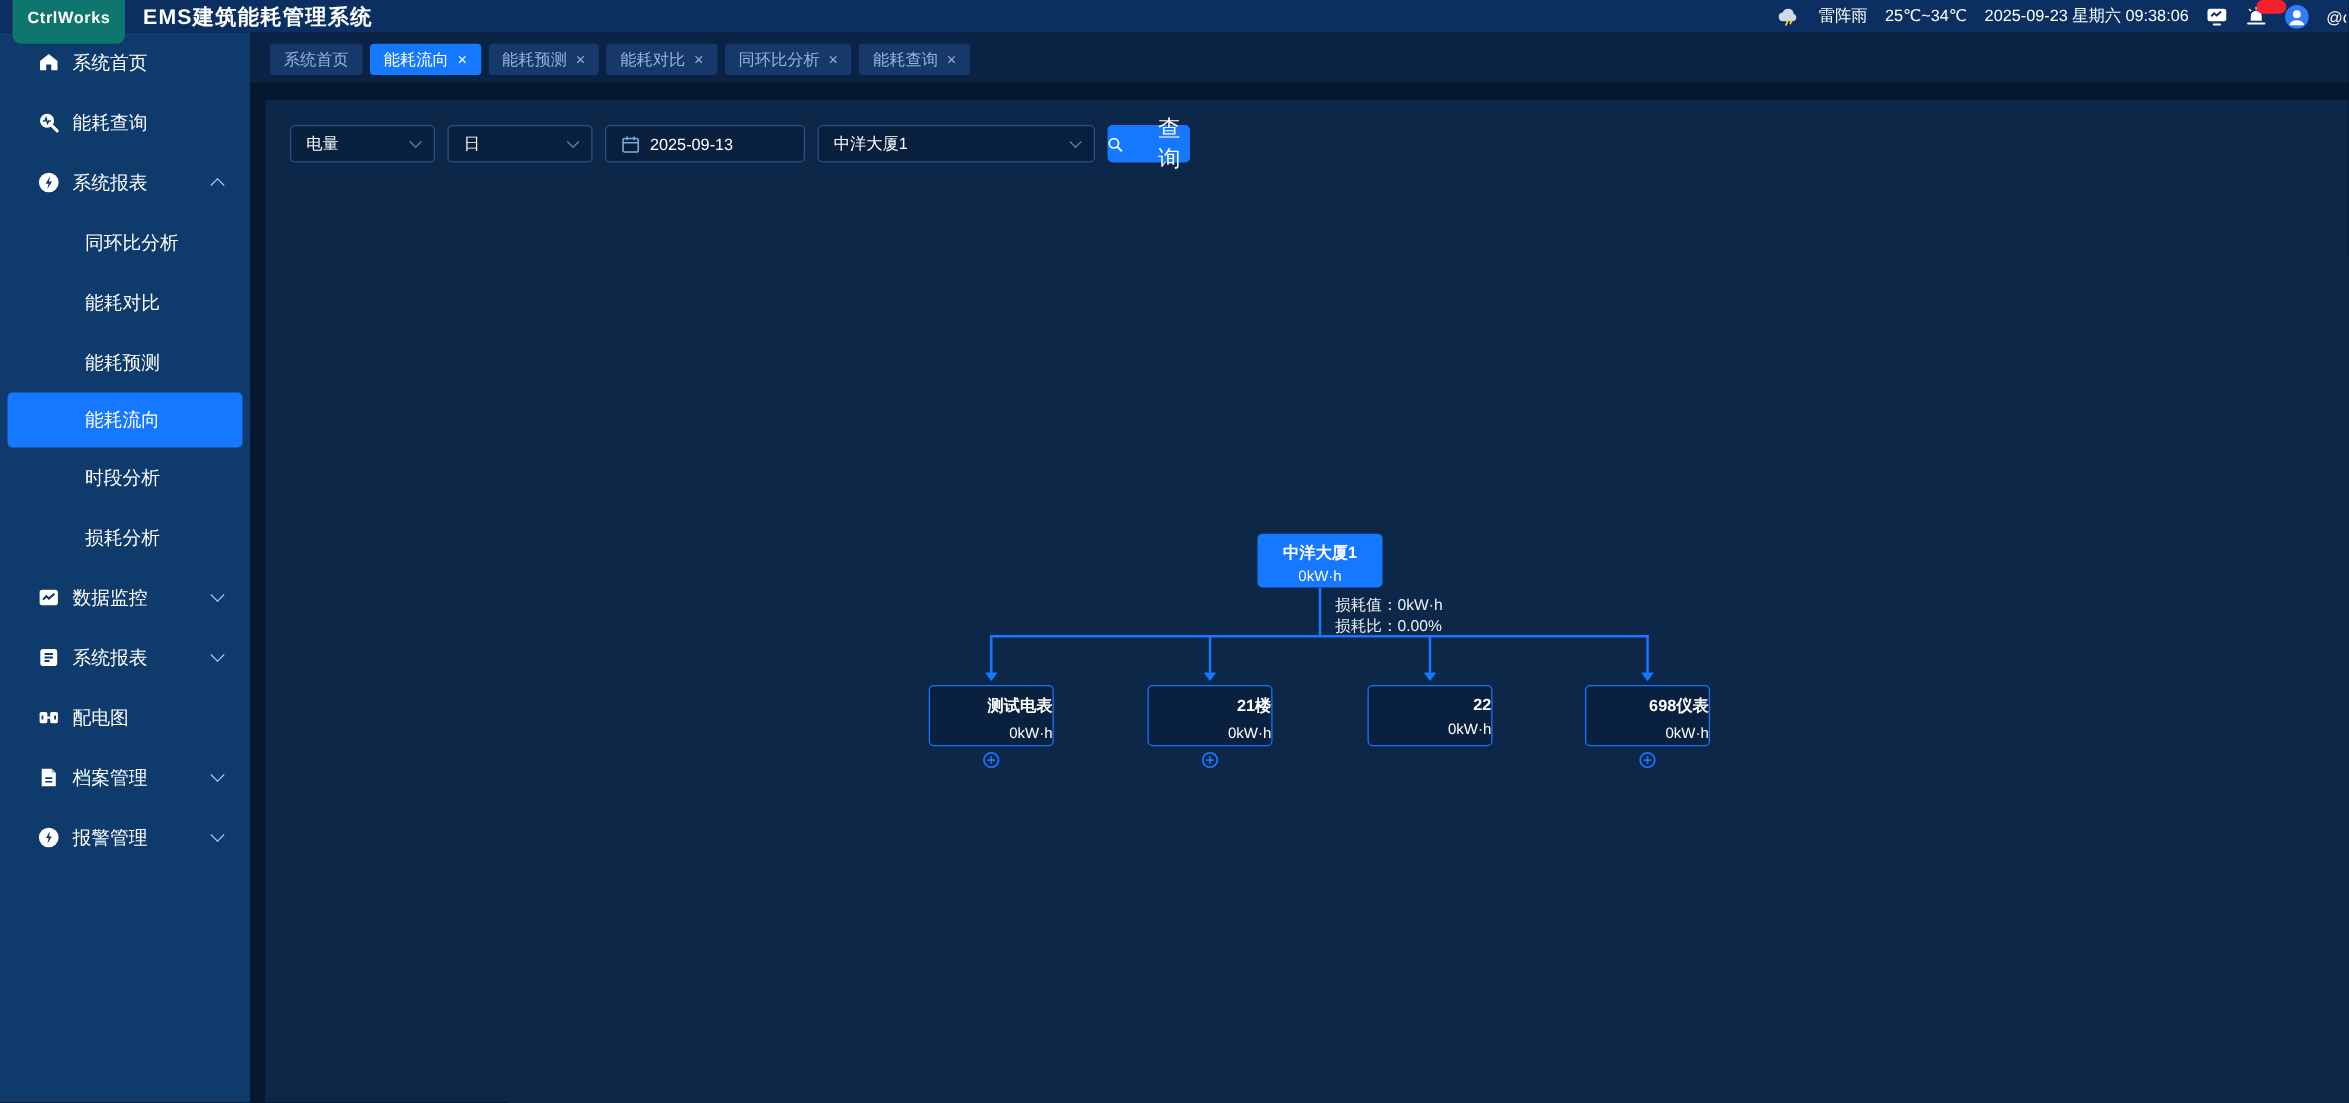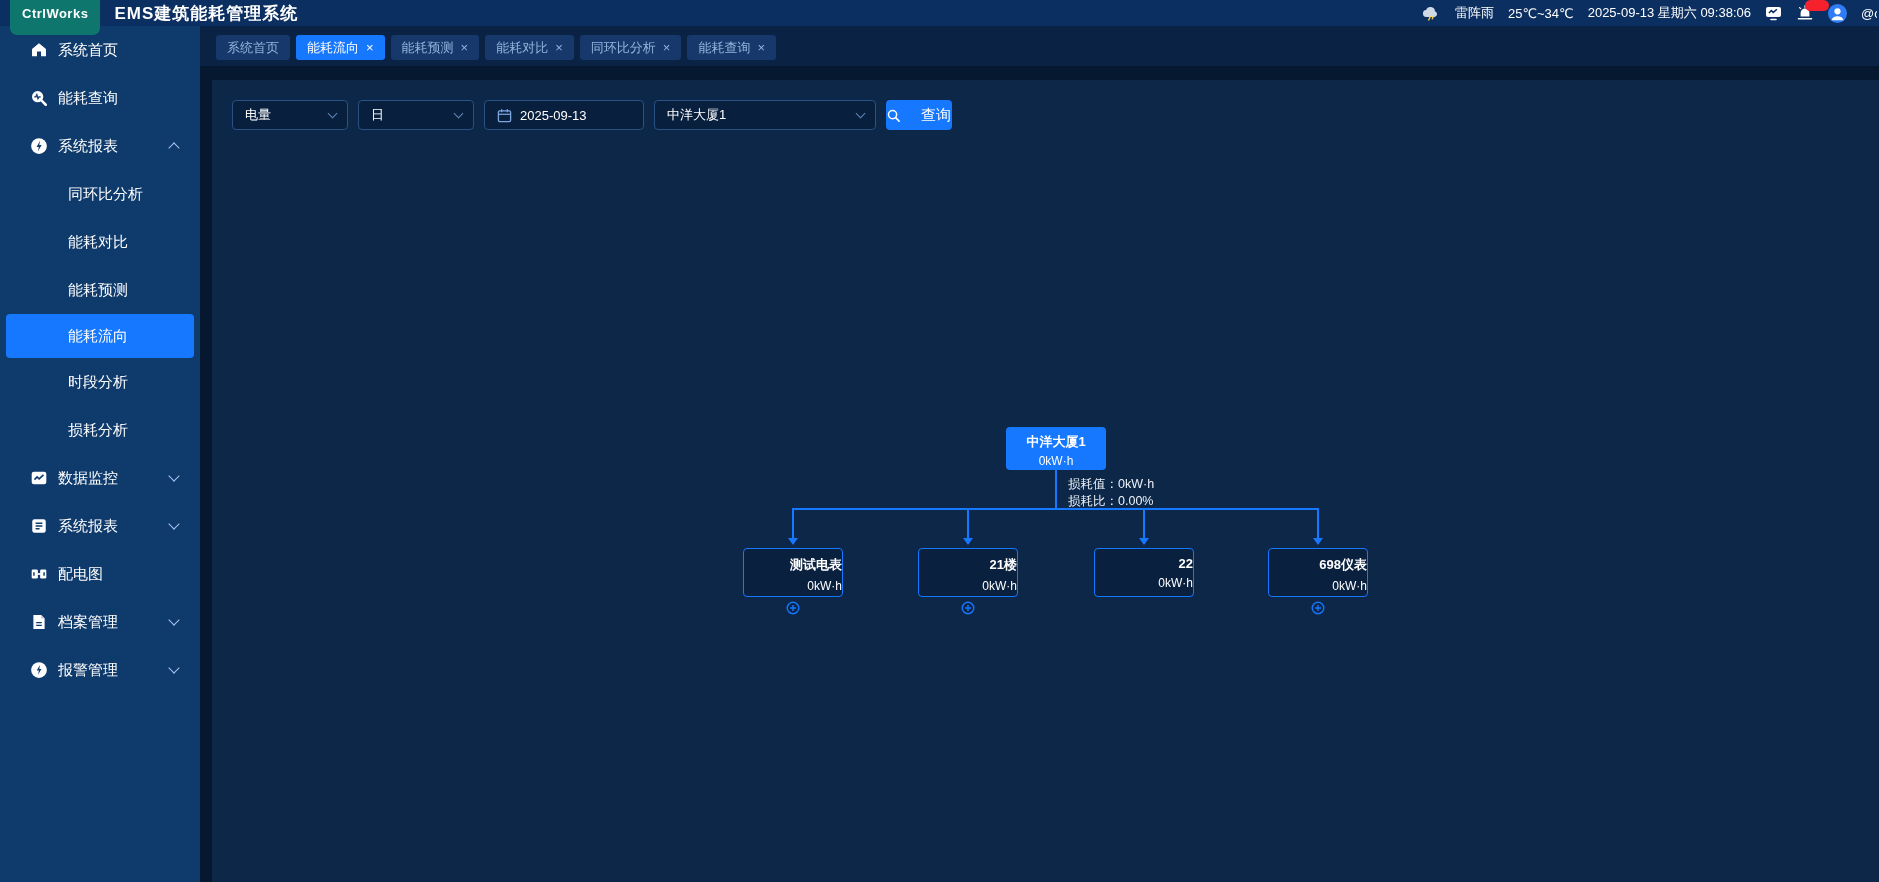--- a/index.html
+++ b/index.html
@@ -51,21 +51,21 @@
   .filters { position:absolute; left:20px; top:20px; display:flex; gap:10px; }
   .fctl { height:30px; background:#081f3e; border:1px solid #2a5183; border-radius:4px;
     display:flex; align-items:center; font-size:13px; color:#fff; position:relative;
     padding:0 12px; cursor:pointer; }
   .fctl .sel-chev { position:absolute; right:11px; width:7px; height:7px;
     border-right:1.5px solid #5f87b8; border-bottom:1.5px solid #5f87b8;
     transform:rotate(45deg); margin-top:-3px; }
   .w146 { width:116px; } .w160 { width:160px; } .w222 { width:222px; }
   .cal { margin-right:8px; display:inline-flex; }
   .query-btn { width:66px; height:30px; background:#1677ff; border:none; border-radius:4px;
-    color:#fff; font-size:15px; display:flex; align-items:center; justify-content:center;
+    color:#fff; font-size:18px; display:flex; align-items:center; justify-content:center;
     gap:21px; cursor:pointer; font-family:inherit; }
 
   
   .canvas { position:absolute; left:0; top:0; width:1667px; height:802px; }
   .root-node { position:absolute; left:794px; top:347px; width:100px; height:43px;
     background:#1677ff; border-radius:4px; text-align:center; padding-top:6px; cursor:pointer; }
   .root-node .tname { font-size:13px; font-weight:bold; }
   .root-node .tval { font-size:12px; margin-top:3px; }
   .loss { position:absolute; left:856px; top:396px; font-size:12.5px; line-height:17px;
     color:#eef3fa; }
@@ -89,21 +89,21 @@
 
     <div class="header-right">
       <span class="hicon">
         <svg width="20" height="16" viewBox="0 0 20 16">
           <path d="M5.5 12a3.5 3.5 0 0 1-.4-6.98A4.6 4.6 0 0 1 14 6.2 3 3 0 0 1 13.6 12z" fill="#cfd9e6"></path>
           <path d="M9.2 11.5 7.8 15M12.2 11.5l-.9 2.3" stroke="#ffcf3f" stroke-width="1.4" stroke-linecap="round"></path>
         </svg>
       </span>
       <span>雷阵雨</span>
       <span>25℃~34℃</span>
-      <span>2025-09-13 星期六 09:38:06</span>
+      <span>2025-09-23 星期六 09:38:06</span>
       <span class="hicon">
         <svg width="17" height="16" viewBox="0 0 17 16">
           <rect x="1" y="2" width="15" height="10" rx="2" fill="#fff"></rect>
           <path d="M4 8l2.3-2.4 2 1.8 3.6-3.2" stroke="#0b2f61" stroke-width="1.5" fill="none"></path>
           <path d="M6 14.5h5" stroke="#fff" stroke-width="1.6" stroke-linecap="round"></path>
         </svg>
       </span>
       <span class="hicon">
         <svg width="18" height="16" viewBox="0 0 18 16">
           <path d="M9 3.5a4.4 4.4 0 0 1 4.4 4.4v3.6H4.6V7.9A4.4 4.4 0 0 1 9 3.5z" fill="#fff"></path>

